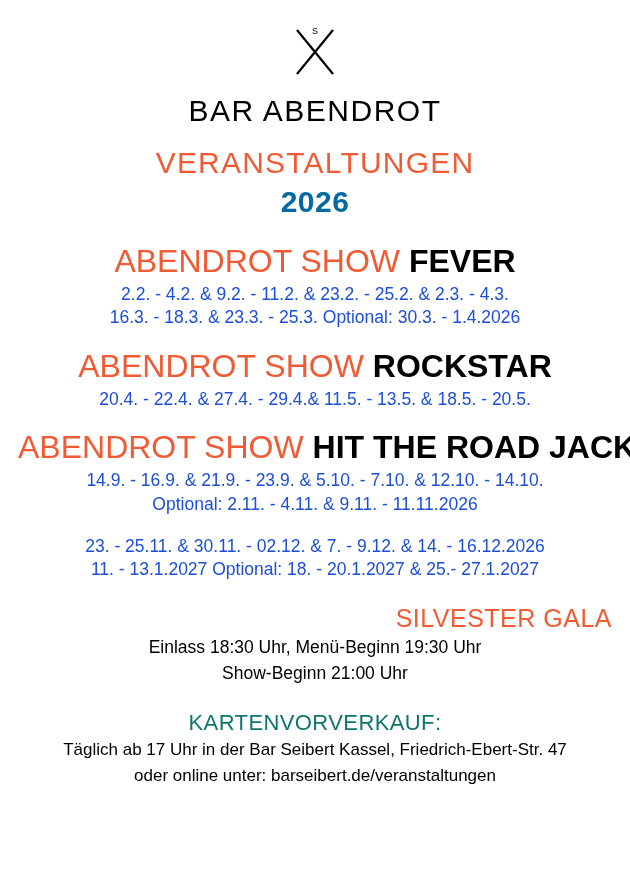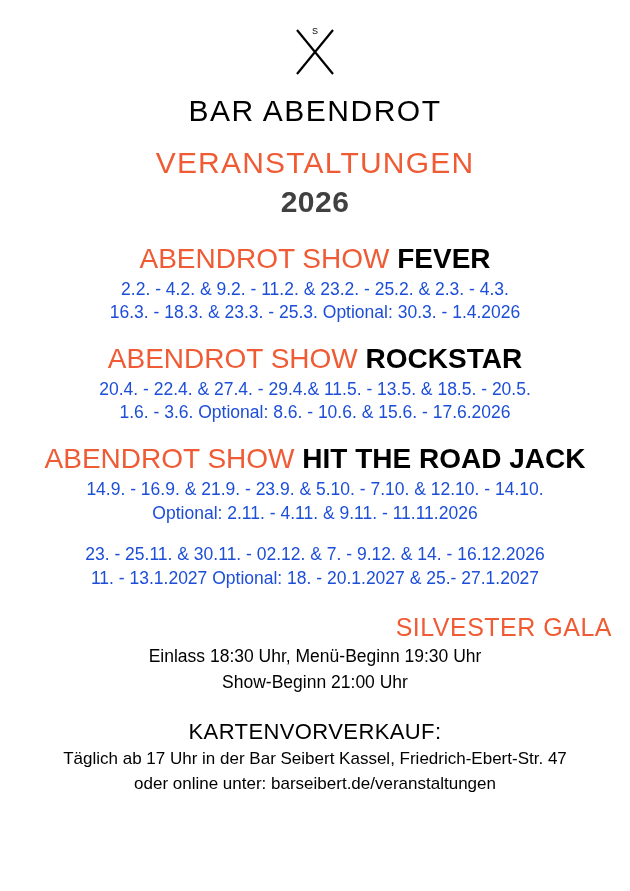--- a/index.html
+++ b/index.html
@@ -47,41 +47,41 @@
     letter-spacing: 1.2px;
     font-weight: 400;
     color: #ef5b34;
     line-height: 1.2;
     text-align: center;
     margin-top: 16px;
   }
   .title-year {
     font-size: 30px;
     font-weight: bold;
-    color: #404040;
+    color: #0369a1;
     text-align: left;
     margin-top: 4px;
     letter-spacing: 0.5px;
   }
 
   
   .shows {
     width: 100%;
     margin-top: 22px;
     display: flex;
     flex-direction: column;
     align-items: center;
   }
   .show {
     width: 100%;
     text-align: center;
     margin-bottom: 16px;
   }
   .show-head {
-    font-size: 28px;
+    font-size: 32px;
     line-height: 1.25;
     white-space: nowrap;
   }
   .show-head .label {
     color: #ef5b34;
     font-weight: 400;
   }
   .show-head .name {
     color: #000;
     font-weight: bold;
@@ -115,21 +115,21 @@
   .gala-line .bold { font-weight: bold; }
 
   
   .tickets {
     width: 100%;
     text-align: center;
     margin-top: 24px;
   }
   .tickets-title {
     font-size: 22px;
-    color: #000000;
+    color: #0f766e;
     letter-spacing: 0.4px;
   }
   .tickets-line {
     font-size: 17px;
     line-height: 1.4;
     margin-top: 2px;
     white-space: nowrap;
   }
 </style>
 </head>
@@ -162,21 +162,20 @@
       </div>
     </div>
 
     <div class="show">
       <div class="show-head">
         <span class="label">ABENDROT SHOW</span>
         <span class="name">ROCKSTAR</span>
       </div>
       <div class="show-dates">
         <div>20.4. - 22.4. &amp; 27.4. - 29.4.&amp; 11.5. - 13.5. &amp; 18.5. - 20.5.</div>
-        <div>1.6. - 3.6. Optional: 8.6. - 10.6. &amp; 15.6. - 17.6.2026</div>
       </div>
     </div>
 
     <div class="show">
       <div class="show-head">
         <span class="label">ABENDROT SHOW</span>
         <span class="name">HIT THE ROAD JACK</span>
       </div>
       <div class="show-dates">
         <div>14.9. - 16.9. &amp; 21.9. - 23.9. &amp; 5.10. - 7.10. &amp; 12.10. - 14.10.</div>

